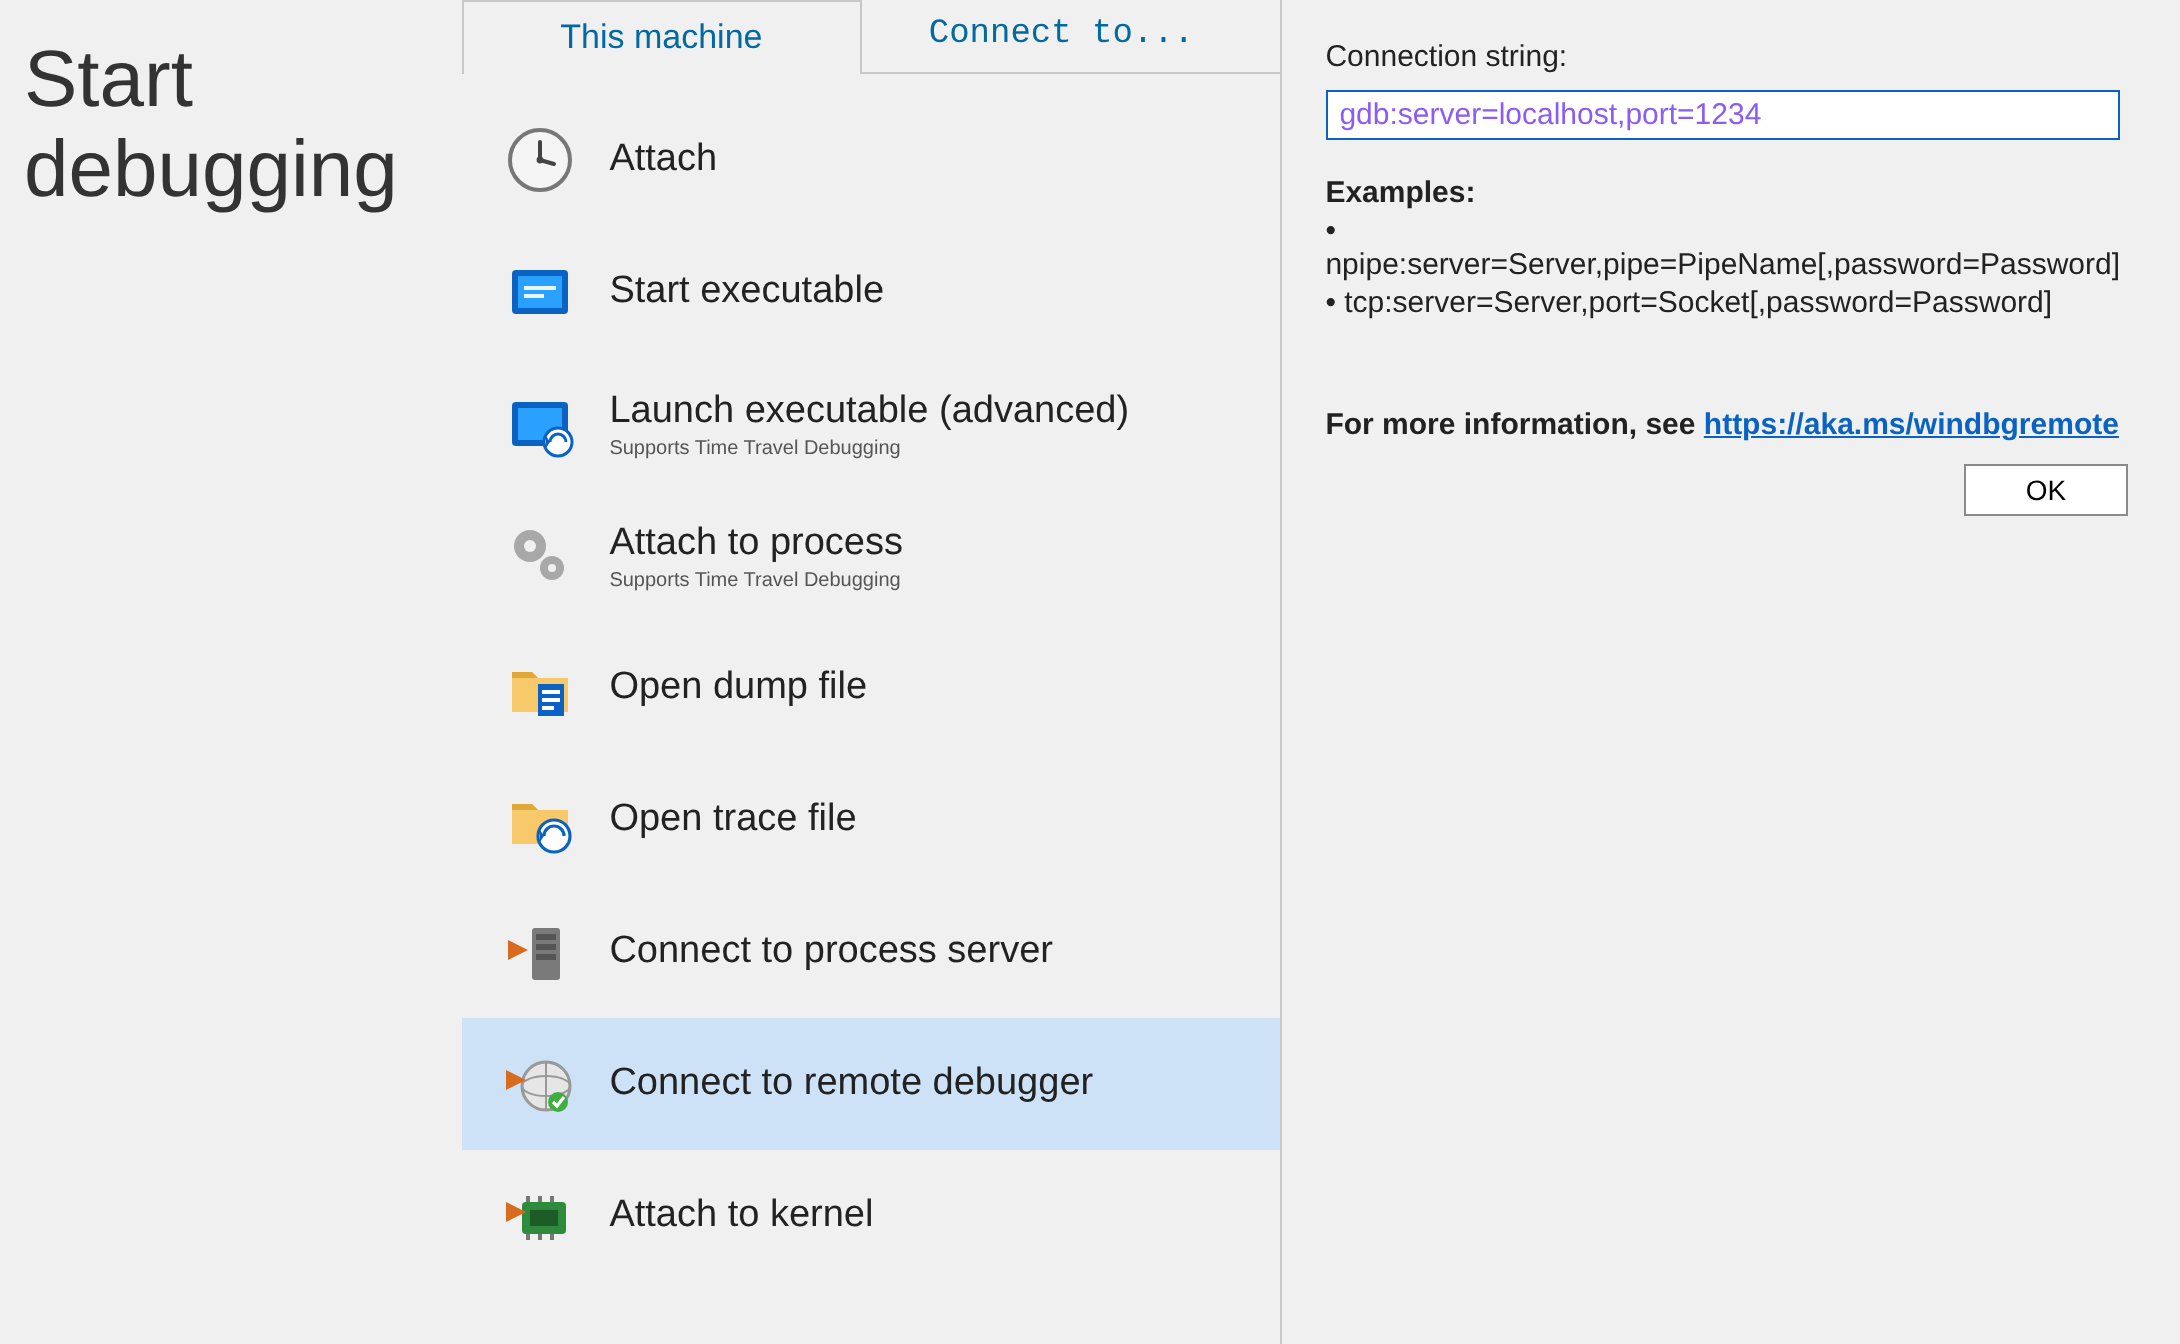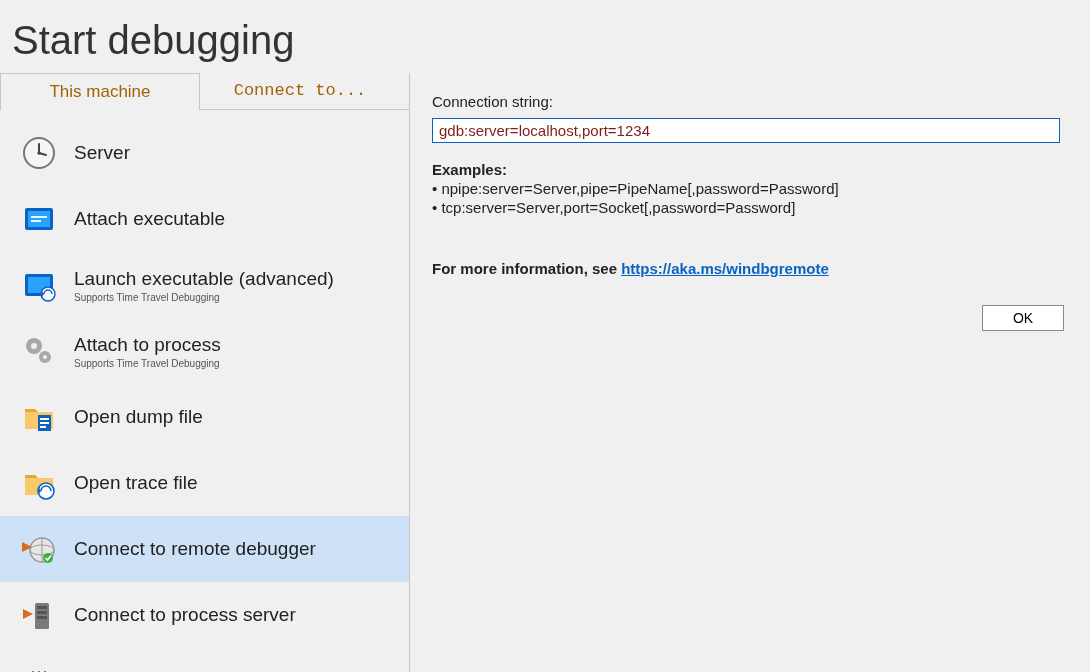--- a/index.html
+++ b/index.html
@@ -6,22 +6,23 @@
   html, body {
     margin: 0; padding: 0;
     width: 1090px; height: 672px;
     font-family: "Segoe UI", Arial, sans-serif;
     background: #f0f0f0;
     color: #222;
     overflow: hidden;
   }
   .page {
     display: flex;
-    flex-direction: column;
+    flex-direction: row;
     height: 100%;
+    justify-content: flex-end;
   }
   .title {
     font-size: 40px;
     font-weight: 300;
     color: #333;
     padding: 18px 12px 10px 12px;
   }
   .columns {
     display: flex;
     flex-direction: row;
@@ -34,21 +35,21 @@
     flex-direction: column;
   }
   .tabs {
     display: flex;
   }
   .tab {
     width: 200px;
     text-align: center;
     padding: 8px 0;
     font-size: 17px;
-    color: #a16207;
+    color: #0369a1;
     cursor: pointer;
   }
   .tab.active {
     border: 1px solid #c7c7c7;
     border-bottom: none;
     background: #f0f0f0;
   }
   .tab.inactive {
     border-bottom: 1px solid #c7c7c7;
     font-family: Liberation Mono, monospace;
@@ -103,21 +104,21 @@
   .field-label {
     margin-bottom: 8px;
   }
   .conn-input {
     width: 100%;
     border: 1px solid #0a63c2;
     font-size: 15px;
     font-family: inherit;
     padding: 3px 6px;
     background: #fff;
-    color: #7f1d1d;
+    color: #8b5cf6;
     outline: none;
   }
   .examples-title {
     font-weight: bold;
     margin-top: 18px;
     margin-bottom: 2px;
   }
   .example-line {
     margin-top: 2px;
   }
@@ -161,35 +162,35 @@
         <div class="nav-item">
           <span class="nav-icon">
             <svg width="36" height="36" viewBox="0 0 36 36">
               <circle cx="18" cy="18" r="15" fill="#f5f5f5" stroke="#777" stroke-width="2"></circle>
               <line x1="18" y1="18" x2="18" y2="9" stroke="#444" stroke-width="2" stroke-linecap="round"></line>
               <line x1="18" y1="18" x2="25" y2="20" stroke="#444" stroke-width="2" stroke-linecap="round"></line>
               <circle cx="18" cy="18" r="1.7" fill="#444"></circle>
             </svg>
           </span>
           <span class="nav-text">
-            <span class="nav-label">Server</span>
+            <span class="nav-label">Attach</span>
           </span>
         </div>
 
         <div class="nav-item">
           <span class="nav-icon">
             <svg width="34" height="34" viewBox="0 0 34 34">
               <rect x="3" y="6" width="28" height="22" rx="2" fill="#0a63c2"></rect>
               <rect x="6" y="9" width="22" height="16" fill="#2aa0ff"></rect>
               <rect x="9" y="14" width="16" height="2" fill="#fff" opacity="0.9"></rect>
               <rect x="9" y="18" width="10" height="2" fill="#fff" opacity="0.9"></rect>
             </svg>
           </span>
           <span class="nav-text">
-            <span class="nav-label">Attach executable</span>
+            <span class="nav-label">Start executable</span>
           </span>
         </div>
 
         <div class="nav-item">
           <span class="nav-icon">
             <svg width="34" height="34" viewBox="0 0 34 34">
               <rect x="3" y="6" width="28" height="22" rx="2" fill="#0a63c2"></rect>
               <rect x="6" y="9" width="22" height="16" fill="#2aa0ff"></rect>
               <circle cx="26" cy="26" r="7" fill="#fff" stroke="#0a63c2" stroke-width="1.5"></circle>
               <path d="M 22 26 A 4 4 0 0 1 30 26" fill="none" stroke="#0a63c2" stroke-width="1.5"></path>
@@ -240,51 +241,51 @@
             <svg width="36" height="36" viewBox="0 0 36 36">
               <path d="M 4 10 L 14 10 L 17 13 L 32 13 L 32 30 L 4 30 Z" fill="#f7c96b"></path>
               <path d="M 4 10 L 14 10 L 17 13 L 4 13 Z" fill="#e0a838"></path>
               <circle cx="25" cy="26" r="8" fill="#fff" stroke="#0a63c2" stroke-width="1.6"></circle>
               <path d="M 20 26 A 5 5 0 0 1 30 26" fill="none" stroke="#0a63c2" stroke-width="1.6"></path>
               <polygon points="20,26 18,23 18,29" fill="#0a63c2"></polygon>
             </svg>
           </span>
           <span class="nav-text">
             <span class="nav-label">Open trace file</span>
+          </span>
+        </div>
+
+        <div class="nav-item">
+          <span class="nav-icon">
+            <svg width="36" height="36" viewBox="0 0 36 36">
+              <rect x="14" y="6" width="14" height="26" rx="1.5" fill="#7a7a7a"></rect>
+              <rect x="16" y="9" width="10" height="3" fill="#555"></rect>
+              <rect x="16" y="14" width="10" height="3" fill="#555"></rect>
+              <rect x="16" y="19" width="10" height="3" fill="#555"></rect>
+              <polygon points="2,12 12,17 2,22" fill="#d96b1f"></polygon>
+            </svg>
+          </span>
+          <span class="nav-text">
+            <span class="nav-label">Connect to process server</span>
           </span>
         </div>
 
         <div class="nav-item selected">
           <span class="nav-icon">
             <svg width="38" height="38" viewBox="0 0 38 38">
               <circle cx="22" cy="20" r="12" fill="#e6e6e6" stroke="#999" stroke-width="1.5"></circle>
               <ellipse cx="22" cy="20" rx="12" ry="5" fill="none" stroke="#999" stroke-width="1"></ellipse>
               <line x1="22" y1="8" x2="22" y2="32" stroke="#999" stroke-width="1"></line>
               <circle cx="28" cy="28" r="5" fill="#3fae3f"></circle>
               <path d="M 25.5 28 L 27.5 30 L 31 25.5" fill="none" stroke="#fff" stroke-width="1.6"></path>
               <polygon points="2,12 12,17 2,22" fill="#d96b1f"></polygon>
             </svg>
           </span>
           <span class="nav-text">
             <span class="nav-label">Connect to remote debugger</span>
-          </span>
-        </div>
-
-        <div class="nav-item">
-          <span class="nav-icon">
-            <svg width="36" height="36" viewBox="0 0 36 36">
-              <rect x="14" y="6" width="14" height="26" rx="1.5" fill="#7a7a7a"></rect>
-              <rect x="16" y="9" width="10" height="3" fill="#555"></rect>
-              <rect x="16" y="14" width="10" height="3" fill="#555"></rect>
-              <rect x="16" y="19" width="10" height="3" fill="#555"></rect>
-              <polygon points="2,12 12,17 2,22" fill="#d96b1f"></polygon>
-            </svg>
-          </span>
-          <span class="nav-text">
-            <span class="nav-label">Connect to process server</span>
           </span>
         </div>
 
         <div class="nav-item">
           <span class="nav-icon">
             <svg width="38" height="38" viewBox="0 0 38 38">
               <rect x="10" y="12" width="22" height="16" rx="2" fill="#2e8b3d"></rect>
               <rect x="14" y="16" width="14" height="8" fill="#1d5c27"></rect>
               <g stroke="#777" stroke-width="2">
                 <line x1="13" y1="9" x2="13" y2="12"></line>

